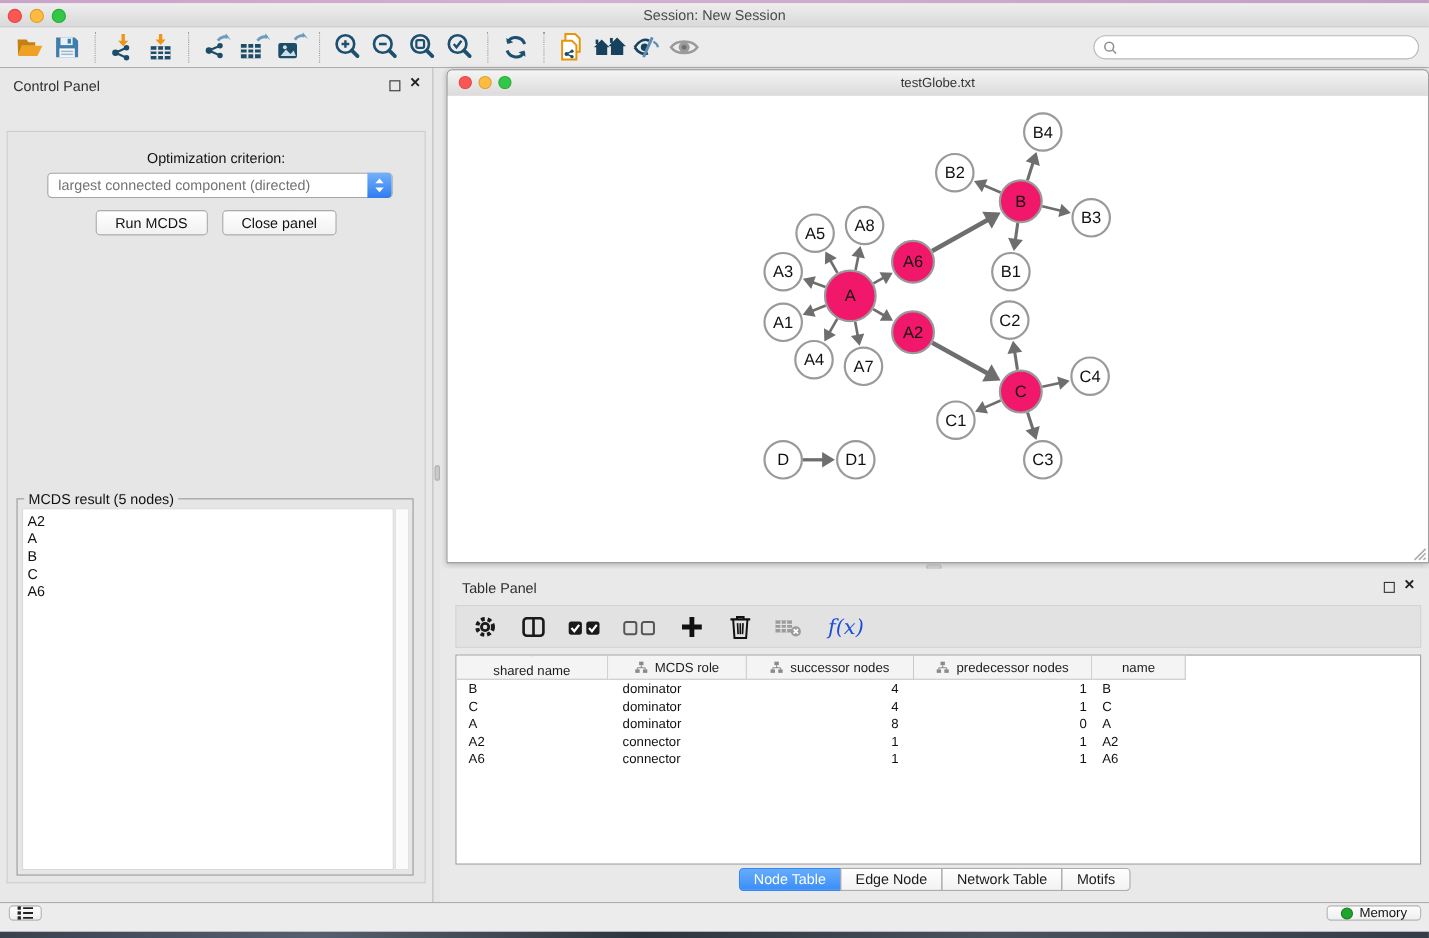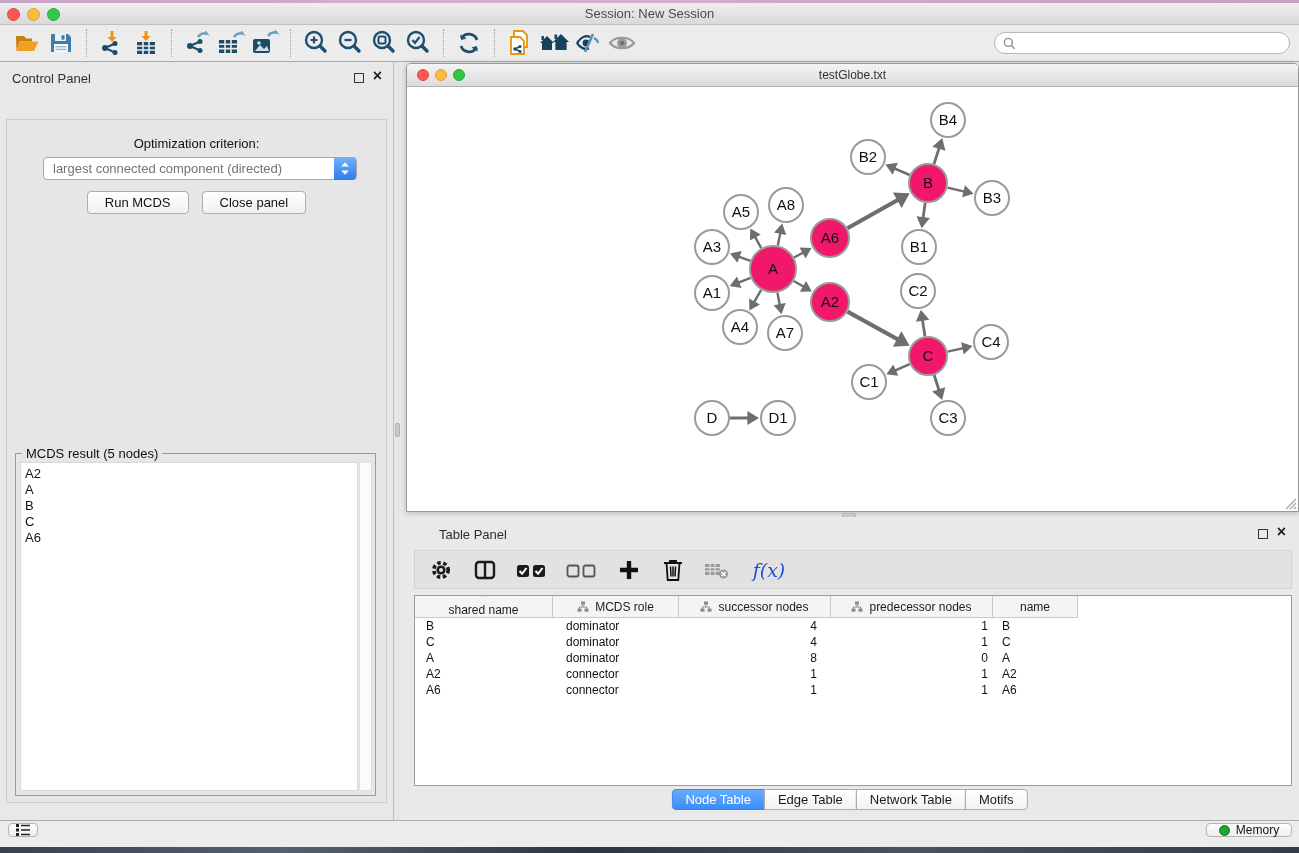--- a/index.html
+++ b/index.html
@@ -77,21 +77,21 @@
   .net-traffic .light { width:12px; height:12px; }
   .net-title { text-align:center; font-size:12px; line-height:22px; color:#333; }
   .net-content { position:relative; width:891px; height:424px; background:#fff; }
   .net-canvas { position:absolute; inset:0; }
   .resize-grip { position:absolute; right:1px; bottom:1px; }
 
   .h-divider-handle { position:absolute; left:442px; top:451px; width:14px; height:5px; background:#c9c9c9; border:1px solid #b2b2b2; border-radius:2px; }
 
   
   .table-panel { position:absolute; left:0; top:455px; width:899px; height:303px; background:#e9e9e9; }
-  .tp-title { position:absolute; left:20px; top:10px; font-size:13px; color:#2e2e2e;margin-left:19px; }
+  .tp-title { position:absolute; left:20px; top:10px; font-size:13px; color:#2e2e2e; }
   .tp-float { right:31px; top:12px; } .tp-close { right:13px; top:6px; }
   .tp-toolbar { position:absolute; left:14px; top:33px; width:878px; height:39px; background:#e2e2e2;
     border:1px solid #d4d4d4; display:flex; align-items:center; padding-left:11px; gap:14px; }
   .tp-tool { width:30px; height:28px; display:flex; align-items:center; justify-content:center; }
   .fx-label { font-size:19px; font-style:italic; color:#1d4ed8; font-family:"DejaVu Serif",serif; padding-left:2px; }
 
   .data-table { position:absolute; left:14px; top:78px; width:878px; height:191px; background:#fff; border:1px solid #9c9c9c; overflow:hidden; }
   .thead { display:flex; height:22px; }
   .th { background:#f4f4f4; border-right:1px solid #c9c9c9; border-bottom:1px solid #c9c9c9; display:flex;
     align-items:center; justify-content:center; gap:6px; font-size:12px; color:#1c1c1c; overflow:hidden; white-space:nowrap; }
@@ -548,21 +548,21 @@
               <div class="td a-left1" style="width: 126px;">connector</div>
               <div class="td a-right pr14" style="width: 152px;">1</div>
               <div class="td a-right pr5" style="width: 162px;">1</div>
               <div class="td a-left4" style="width: 85px;">A6</div>
             </div>
           </div>
       </div>
 
       <div class="seg-tabs tp-tabs" id="tp-tabs">
           <div class="seg-tab active">Node Table</div>
-          <div class="seg-tab">Edge Table</div>
+          <div class="seg-tab">Edge Node</div>
           <div class="seg-tab">Network Table</div>
           <div class="seg-tab">Motifs</div>
         </div>
     </div>
   </div>
 
   <div class="status-bar">
     <div class="sb-btn sb-list">
       <svg width="16" height="14" viewBox="0 0 16 14">
           <rect x="1" y="1" width="3" height="3" fill="#222"></rect>

